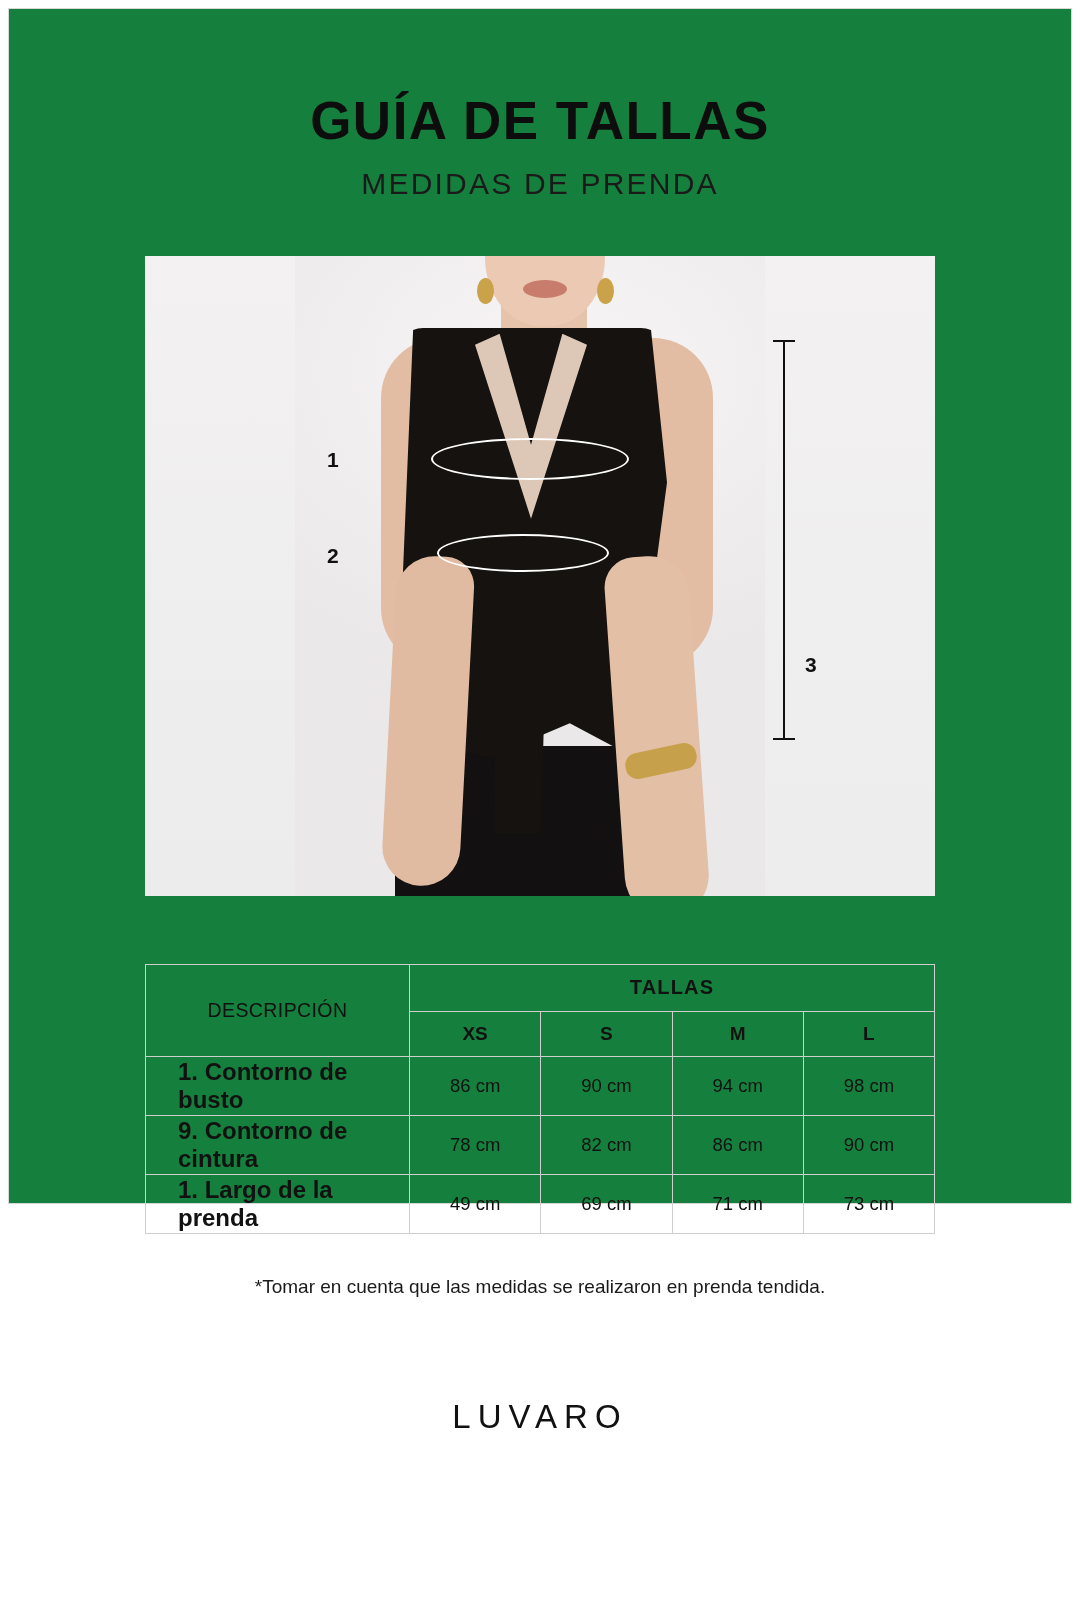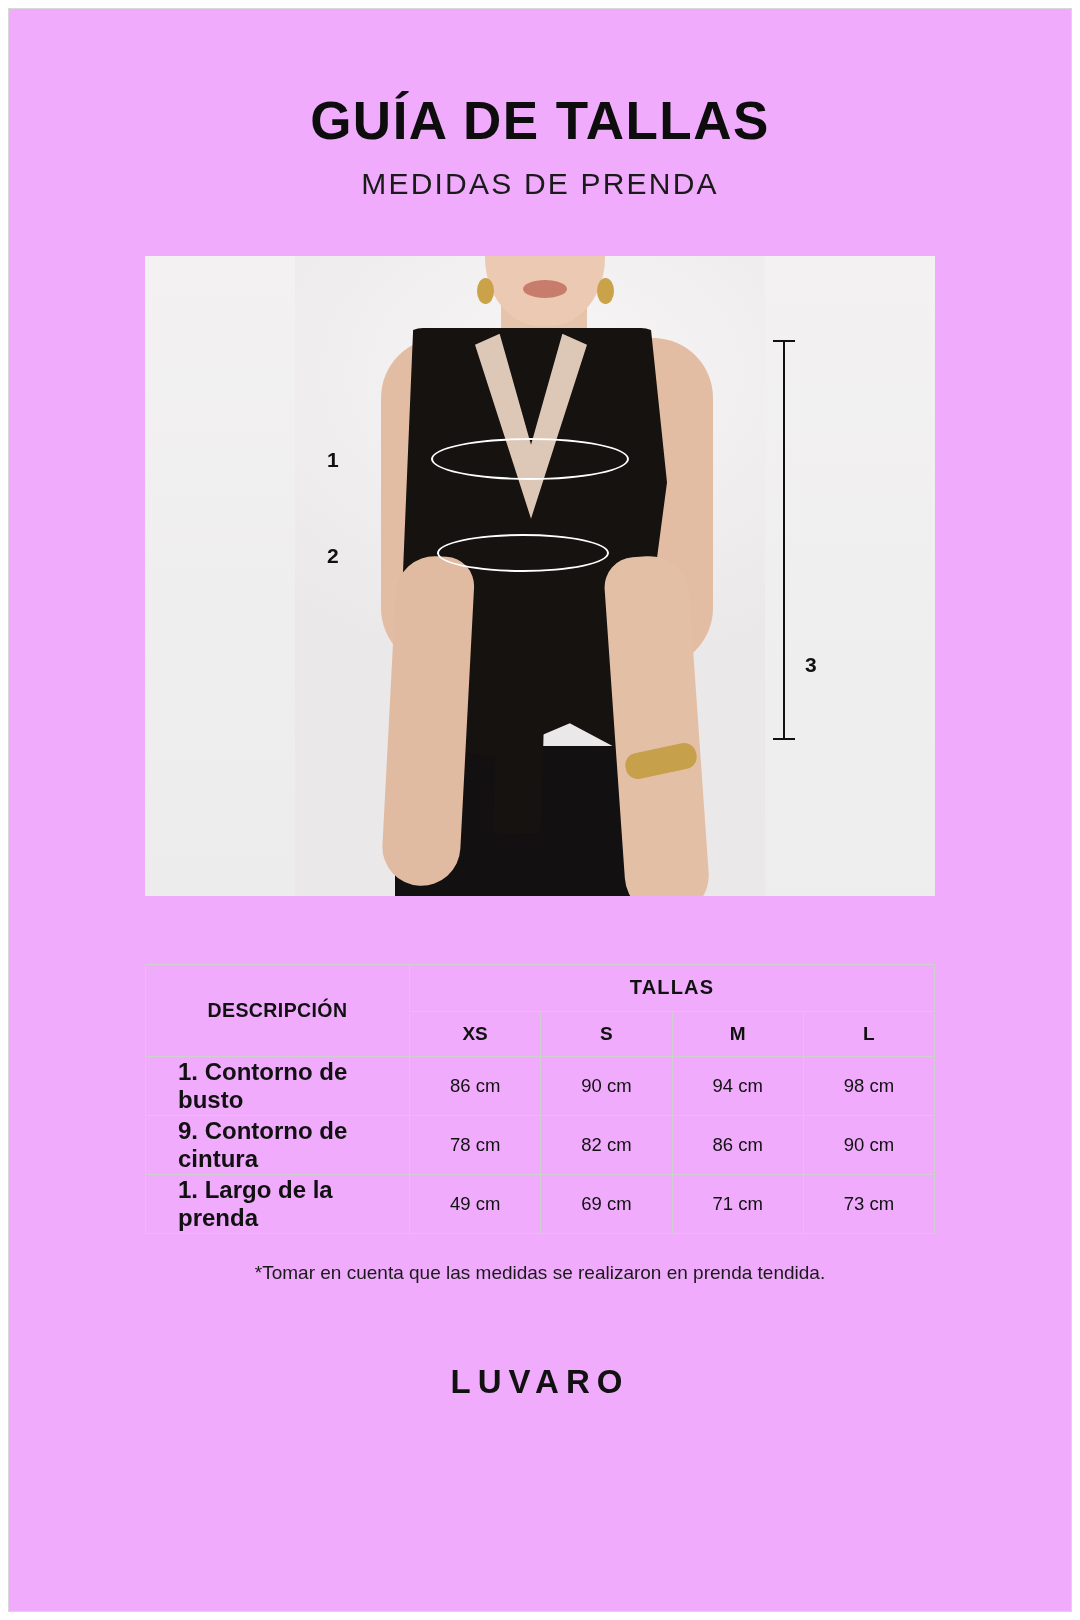--- a/index.html
+++ b/index.html
@@ -14,22 +14,22 @@
     font-family: "Liberation Sans", sans-serif;
     color: #111111;
     position: relative;
     overflow: hidden;
   }
   .page {
     position: absolute;
     left: 8px;
     top: 8px;
     width: 1064px;
-    height: 1604px;
-    background: #f0abfc;
+    height: 1196px;
+    background: #15803d;
     border: 1px solid #d8d8d8;
   }
 
   
   .header {
     margin-top: 84px;
     text-align: center;
   }
   .title {
     font-size: 53px;
@@ -219,21 +219,21 @@
     table-layout: fixed;
   }
   th, td {
     border: 1px solid #cfcfcf;
     text-align: center;
     color: #111;
   }
   .desc-head {
     width: 264px;
     font-size: 19.5px;
-    font-weight: 700;
+    font-weight: 400;
     letter-spacing: .4px;
     padding: 11px 6px;
   }
   .tallas-head {
     font-size: 20px;
     font-weight: 700;
     letter-spacing: 1.2px;
     height: 47px;
   }
   .size-head {
@@ -250,30 +250,30 @@
   }
   .cell {
     font-size: 18.5px;
     font-weight: 400;
     height: 59px;
   }
 
   
   .note {
     text-align: center;
-    margin-top: 28px;
+    margin-top: 42px;
     font-size: 19px;
     color: #1a1a1a;
   }
   .brand {
     text-align: center;
-    margin-top: 79px;
+    margin-top: 100px;
     font-size: 33px;
     letter-spacing: 7px;
-    font-weight: 700;
+    font-weight: 400;
     color: #111;
   }
 </style>
 </head>
 <body>
 
 <div class="page">
 
   <div class="header">
     <h1 class="title">GUÍA DE TALLAS</h1>

